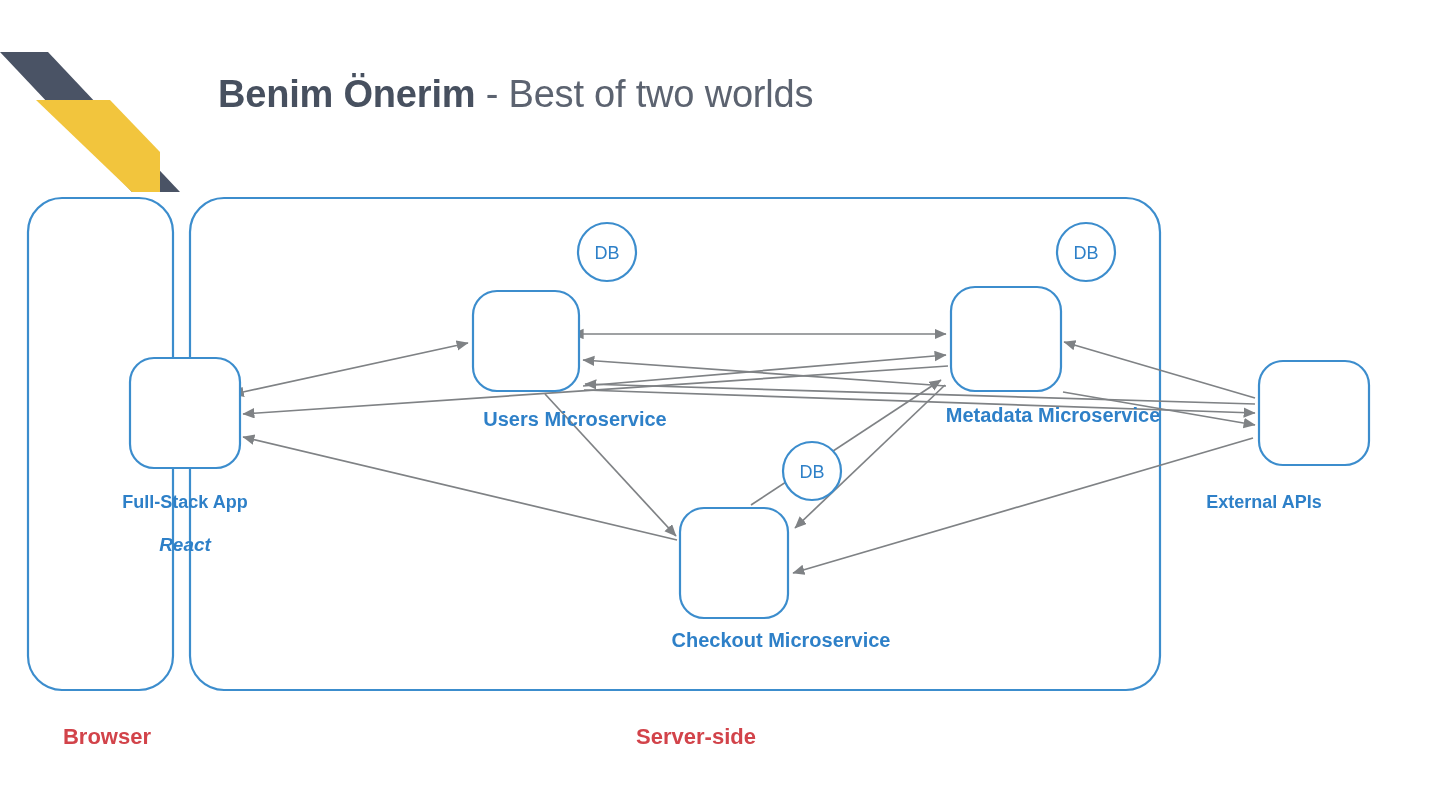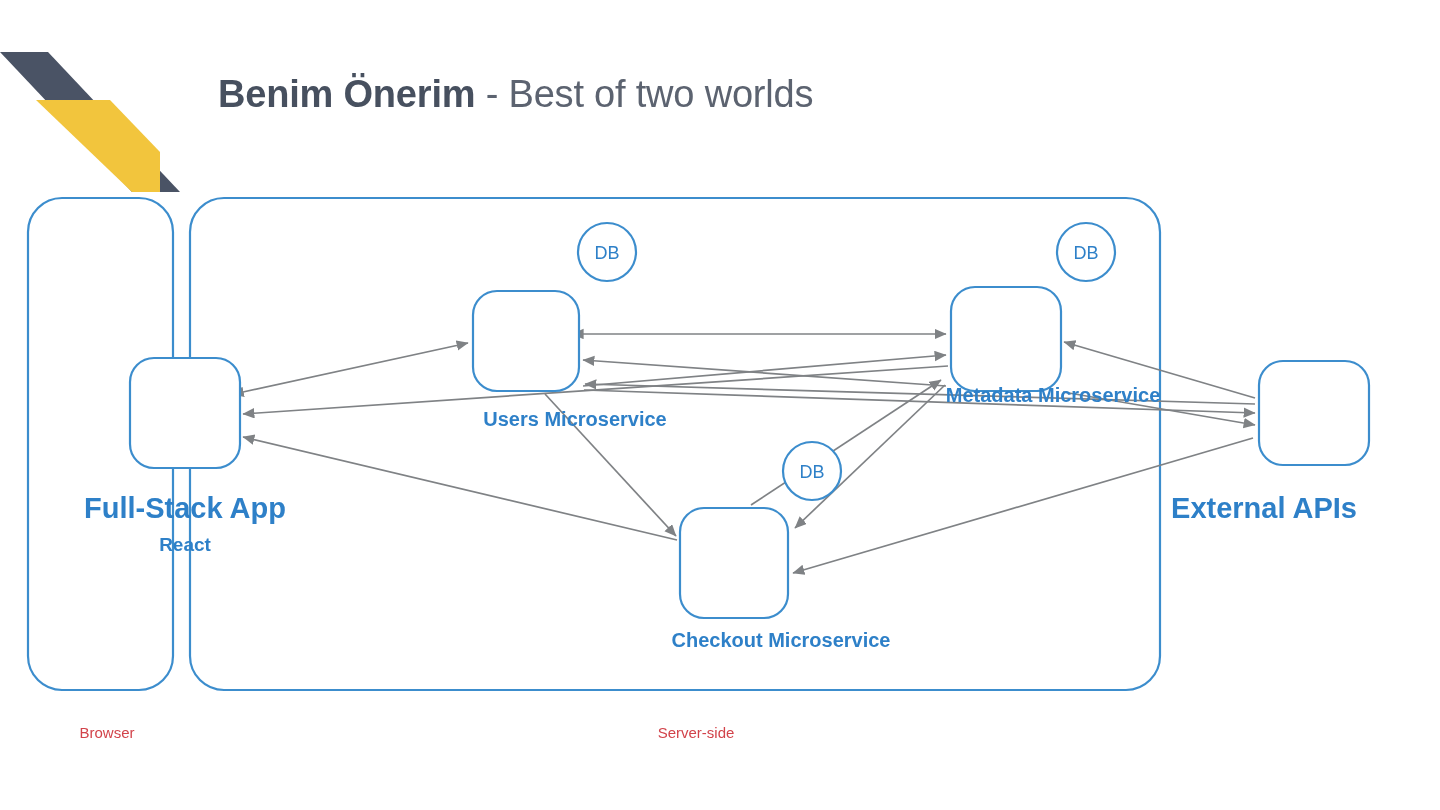--- a/index.html
+++ b/index.html
@@ -36,26 +36,26 @@
 
   
   #diagram { position: absolute; left: 0; top: 0; width: 1440px; height: 810px; }
 
   
   .node-label {
     position: absolute; color: #2E80C8;
     font-weight: 600; text-align: center;
     white-space: nowrap; transform: translateX(-50%);
   }
-  .node-label.big   { font-size: 29px; }
+  .node-label.big   { font-size: 18px; }
   .node-label.mid   { font-size: 20px; margin-left: 48px; }
-  .node-label.small { font-size: 19px; font-weight: 600; }
+  .node-label.small { font-size: 19px; font-weight: 600; font-style: italic; }
   .zone-label {
     position: absolute; color: #D2434A;
-    font-size: 15px; font-weight: 400;
+    font-size: 22px; font-weight: 700;
     white-space: nowrap; transform: translateX(-50%);
   }
   .db-text {
     position: absolute; color: #2E80C8;
     font-size: 18px; font-weight: 500;
     white-space: nowrap; transform: translate(-50%,-50%);
   }
 </style>
 </head>
 <body>
@@ -112,17 +112,17 @@
 </svg>
 
 <div id="labels-layer">
     <div class="zone-label" style="left: 107px; top: 724px;">Browser</div>
     <div class="zone-label" style="left: 696px; top: 724px;">Server-side</div>
     <div class="node-label big" style="left: 185px; top: 492px;">Full-Stack App</div>
     <div class="node-label small" style="left: 185px; top: 534px;">React</div>
     <div class="db-text" style="left: 607px; top: 253px;">DB</div>
     <div class="node-label mid" style="left: 527px; top: 408px;">Users Microservice</div>
     <div class="db-text" style="left: 1086px; top: 253px;">DB</div>
-    <div class="node-label mid" style="left: 1005px; top: 384px;">Metadata Microservice</div>
+    <div class="node-label mid" style="left: 1005px; top: 404px;">Metadata Microservice</div>
     <div class="db-text" style="left: 812px; top: 472px;">DB</div>
     <div class="node-label mid" style="left: 733px; top: 629px;">Checkout Microservice</div>
     <div class="node-label big" style="left: 1264px; top: 492px;">External APIs</div>
   </div>
 
 </body></html>

